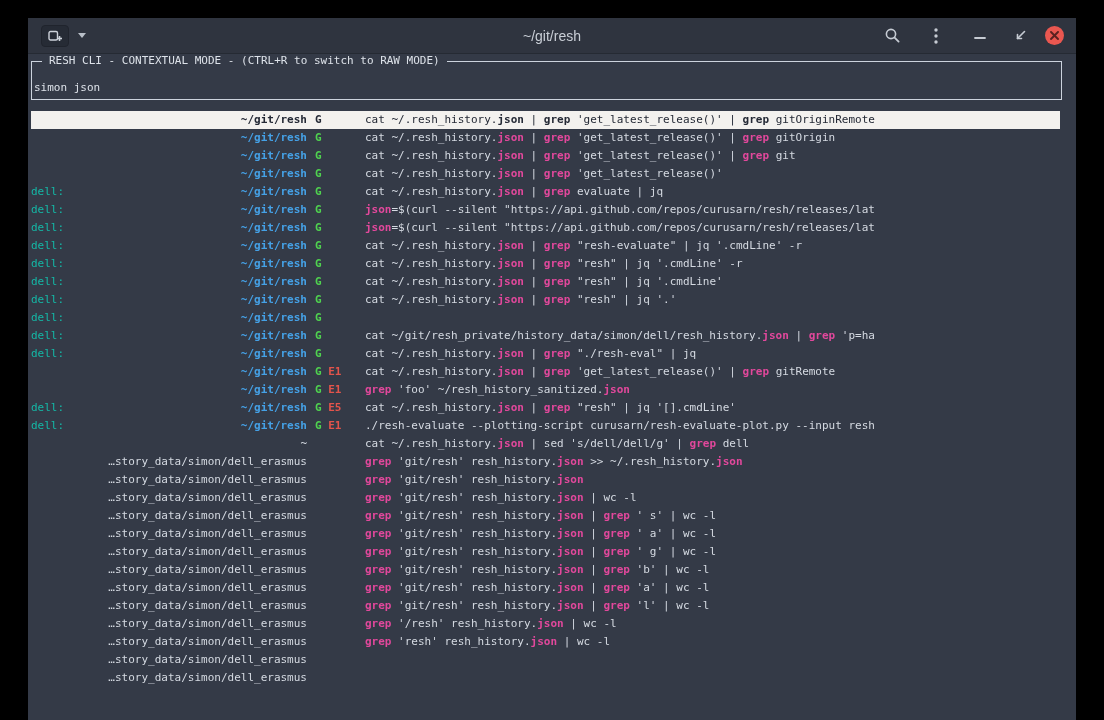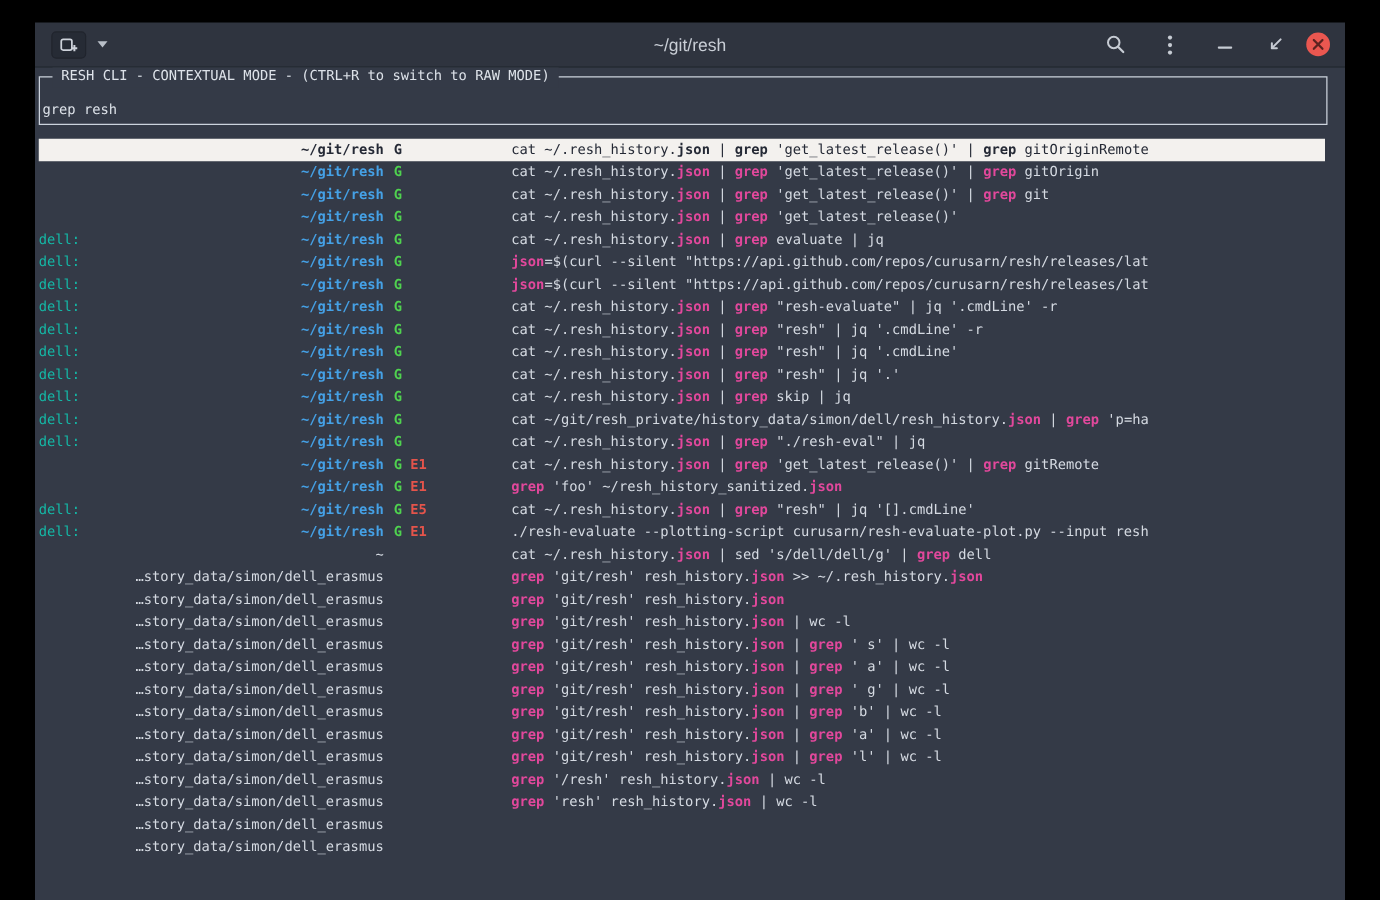--- a/index.html
+++ b/index.html
@@ -33,21 +33,21 @@
   .list{margin:11px 0 0 3px;}
   .row{display:flex;height:18px;width:1029px;overflow:hidden;}
   .row.selected{background:#f3f1ee;}
   .lg{flex:0 0 276px;display:flex;white-space:pre;overflow:hidden;}
   .host{color:#14b8a6;}
   .dir{flex:1;text-align:right;overflow:hidden;white-space:pre;}
   .dir.repo{color:#45a1e6;font-weight:bold;}
   .dir.plain{color:#d5dae2;}
   .flags{flex:0 0 58px;padding-left:8px;box-sizing:border-box;font-weight:bold;white-space:pre;overflow:hidden;}
   .fG{color:#4fd24f;} .fE{color:#e4544b;}
-  .cmd{flex:1;white-space:pre;overflow:hidden;margin-left:44px;}
+  .cmd{flex:1;white-space:pre;overflow:hidden;}
   .match{color:#e2489c;font-weight:bold;font-style:normal;}
   .row.selected .host,.row.selected .dir,.row.selected .flags span,
   .row.selected .cmd,.row.selected .match{color:#242935;}
 </style>
 </head>
 <body>
 
 <div class="window">
   <div class="titlebar">
     <div class="tb-left">
@@ -91,21 +91,21 @@
           <line x1="1" y1="1" x2="8" y2="8" stroke="#5c2220" stroke-width="1.9" stroke-linecap="round"></line>
           <line x1="8" y1="1" x2="1" y2="8" stroke="#5c2220" stroke-width="1.9" stroke-linecap="round"></line>
         </svg>
       </div>
     </div>
   </div>
 
   <div class="term">
     <div class="qbox">
       <span class="qtitle">RESH CLI - CONTEXTUAL MODE - (CTRL+R to switch to RAW MODE)</span>
-      <span class="qline">grep resh</span>
+      <span class="qline">simon json</span>
     </div>
     <div class="list" id="history-list">
         <div class="row selected">
           <span class="lg"><span class="host"></span><span class="dir repo">~/git/resh</span></span>
           <span class="flags"><span class="fG">G</span></span>
           <span class="cmd">cat ~/.resh_history.<span class="match">json</span> | <span class="match">grep</span> 'get_latest_release()' | <span class="match">grep</span> gitOriginRemote</span>
         </div>
         <div class="row">
           <span class="lg"><span class="host"></span><span class="dir repo">~/git/resh</span></span>
           <span class="flags"><span class="fG">G</span></span>
@@ -152,21 +152,20 @@
           <span class="cmd">cat ~/.resh_history.<span class="match">json</span> | <span class="match">grep</span> "resh" | jq '.cmdLine'</span>
         </div>
         <div class="row">
           <span class="lg"><span class="host">dell:</span><span class="dir repo">~/git/resh</span></span>
           <span class="flags"><span class="fG">G</span></span>
           <span class="cmd">cat ~/.resh_history.<span class="match">json</span> | <span class="match">grep</span> "resh" | jq '.'</span>
         </div>
         <div class="row">
           <span class="lg"><span class="host">dell:</span><span class="dir repo">~/git/resh</span></span>
           <span class="flags"><span class="fG">G</span></span>
-          <span class="cmd">cat ~/.resh_history.<span class="match">json</span> | <span class="match">grep</span> skip | jq</span>
         </div>
         <div class="row">
           <span class="lg"><span class="host">dell:</span><span class="dir repo">~/git/resh</span></span>
           <span class="flags"><span class="fG">G</span></span>
           <span class="cmd">cat ~/git/resh_private/history_data/simon/dell/resh_history.<span class="match">json</span> | <span class="match">grep</span> 'p=ha</span>
         </div>
         <div class="row">
           <span class="lg"><span class="host">dell:</span><span class="dir repo">~/git/resh</span></span>
           <span class="flags"><span class="fG">G</span></span>
           <span class="cmd">cat ~/.resh_history.<span class="match">json</span> | <span class="match">grep</span> "./resh-eval" | jq</span>

